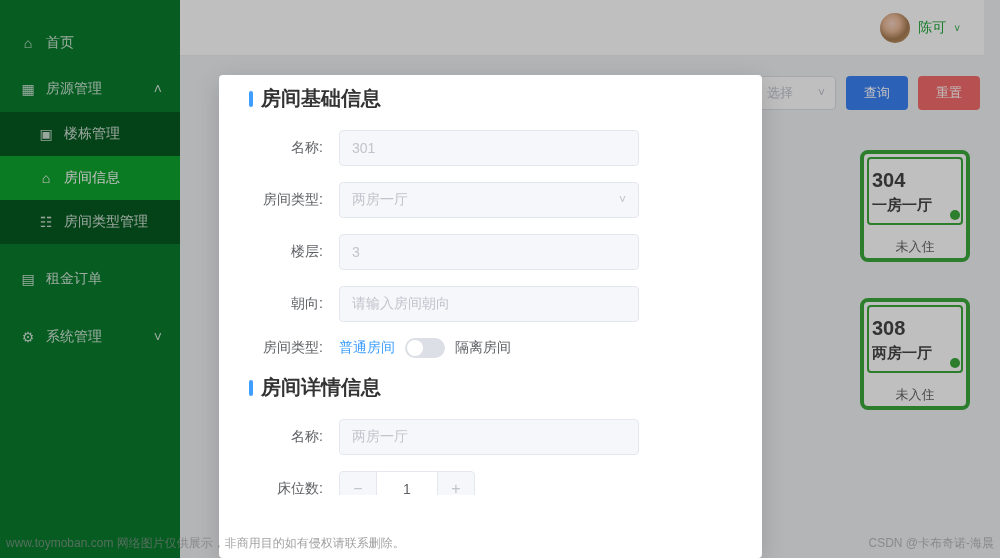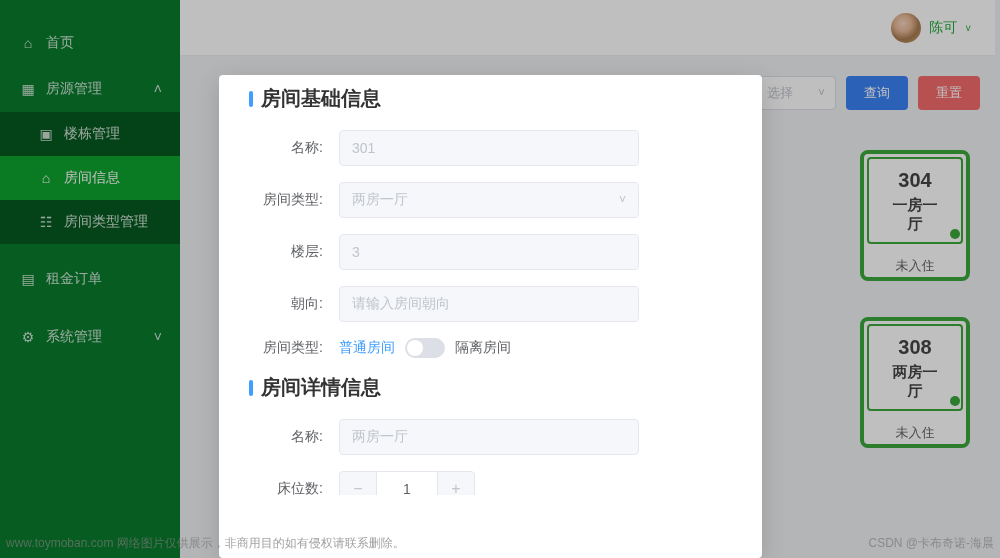--- a/index.html
+++ b/index.html
@@ -10,36 +10,36 @@
     .logo { padding: 18px 20px; font-size: 18px; font-weight: 500; color: #fff; }
     .menu { margin-top: 20px; }
     .menu-item { display: flex; align-items: center; padding: 14px 20px; color: rgba(255,255,255,0.8); cursor: pointer; position: relative; }
     .menu-item .ic { width: 16px; height: 16px; margin-right: 10px; display: inline-flex; align-items: center; justify-content: center; }
     .menu-item .arrow { position: absolute; right: 18px; }
     .submenu-item { display: flex; align-items: center; padding: 13px 20px 13px 38px; color: rgba(255,255,255,0.8); cursor: pointer; background: #065a20; }
     .submenu-item .ic { width: 16px; height: 16px; margin-right: 10px; display: inline-flex; align-items: center; justify-content: center; }
     .submenu-item.active { background: #0fa52f; color: #fff; }
     
     
-    .header { position: absolute; left: 180px; top: 0; right: 5px; height: 56px; background: #fff; display: flex; align-items: center; justify-content: flex-end; padding: 12px 24px; border-bottom: 1px solid #eee; }
+    .header { position: absolute; left: 180px; top: 0; right: 16px; height: 56px; background: #fff; display: flex; align-items: center; justify-content: flex-end; padding: 12px 24px; border-bottom: 1px solid #eee; }
     .avatar { width: 30px; height: 30px; border-radius: 50%; background: radial-gradient(circle at 40% 35%, #f5d5c5 0%, #e8b896 30%, #a67c52 60%, #d4a574 100%); margin-right: 8px; }
     .user { color: #1ea838; cursor: pointer; }
     .user-caret { margin-left: 4px; font-size: 10px; }
     
     
     .main { position: absolute; left: 180px; top: 56px; right: 0; bottom: 0; padding: 20px; overflow: hidden; }
     .toolbar { display: flex; gap: 10px; justify-content: flex-end; align-items: center; margin-bottom: 20px; }
     .select-box { width: 80px; height: 34px; border: 1px solid #dcdfe6; border-radius: 4px; background: #fff; display: flex; align-items: center; justify-content: space-between; padding: 0 10px; color: #c0c4cc; font-size: 13px; }
     .btn { height: 34px; padding: 0 18px; border-radius: 4px; border: none; color: #fff; font-size: 13px; cursor: pointer; display: inline-flex; align-items: center; }
     .btn-primary { background: #3b82f6; }
     .btn-danger { background: #f56c6c; }
     
     .cards { display: flex; flex-direction: column; gap: 36px; align-items: flex-end; padding-right: 10px; margin-top: 40px; }
     .room-card { width: 110px; border: 4px solid #3ba83b; border-radius: 8px; background: #fff; position: relative; padding: 0; }
-    .room-card-inner { border: 2px solid #3ba83b; margin: 3px; border-radius: 4px; padding: 10px 22px 8px; text-align: center; }
+    .room-card-inner { border: 2px solid #3ba83b; margin: 3px; border-radius: 4px; padding: 10px 3px 8px; text-align: left; }
     .room-num { font-size: 20px; font-weight: 600; color: #444; }
     .room-type { font-size: 15px; font-weight: 600; color: #444; margin-top: 4px; }
     .room-dot { width: 10px; height: 10px; background: #3ba83b; border-radius: 50%; position: absolute; right: 6px; bottom: 38px; }
     .room-status { text-align: center; color: #666; font-size: 13px; padding: 10px 0 2px; }
     
     
     .overlay { position: absolute; inset: 0; background: rgba(0,0,0,0.25); }
     .modal { position: absolute; left: 219px; top: 75px; width: 543px; height: 483px; background: #fff; border-radius: 4px; box-shadow: 0 6px 24px rgba(0,0,0,0.15); overflow: hidden; }
     .modal-header { position: relative; padding: 22px 20px 18px; text-align: center; }
     .modal-title { font-size: 17px; color: #303133; }

